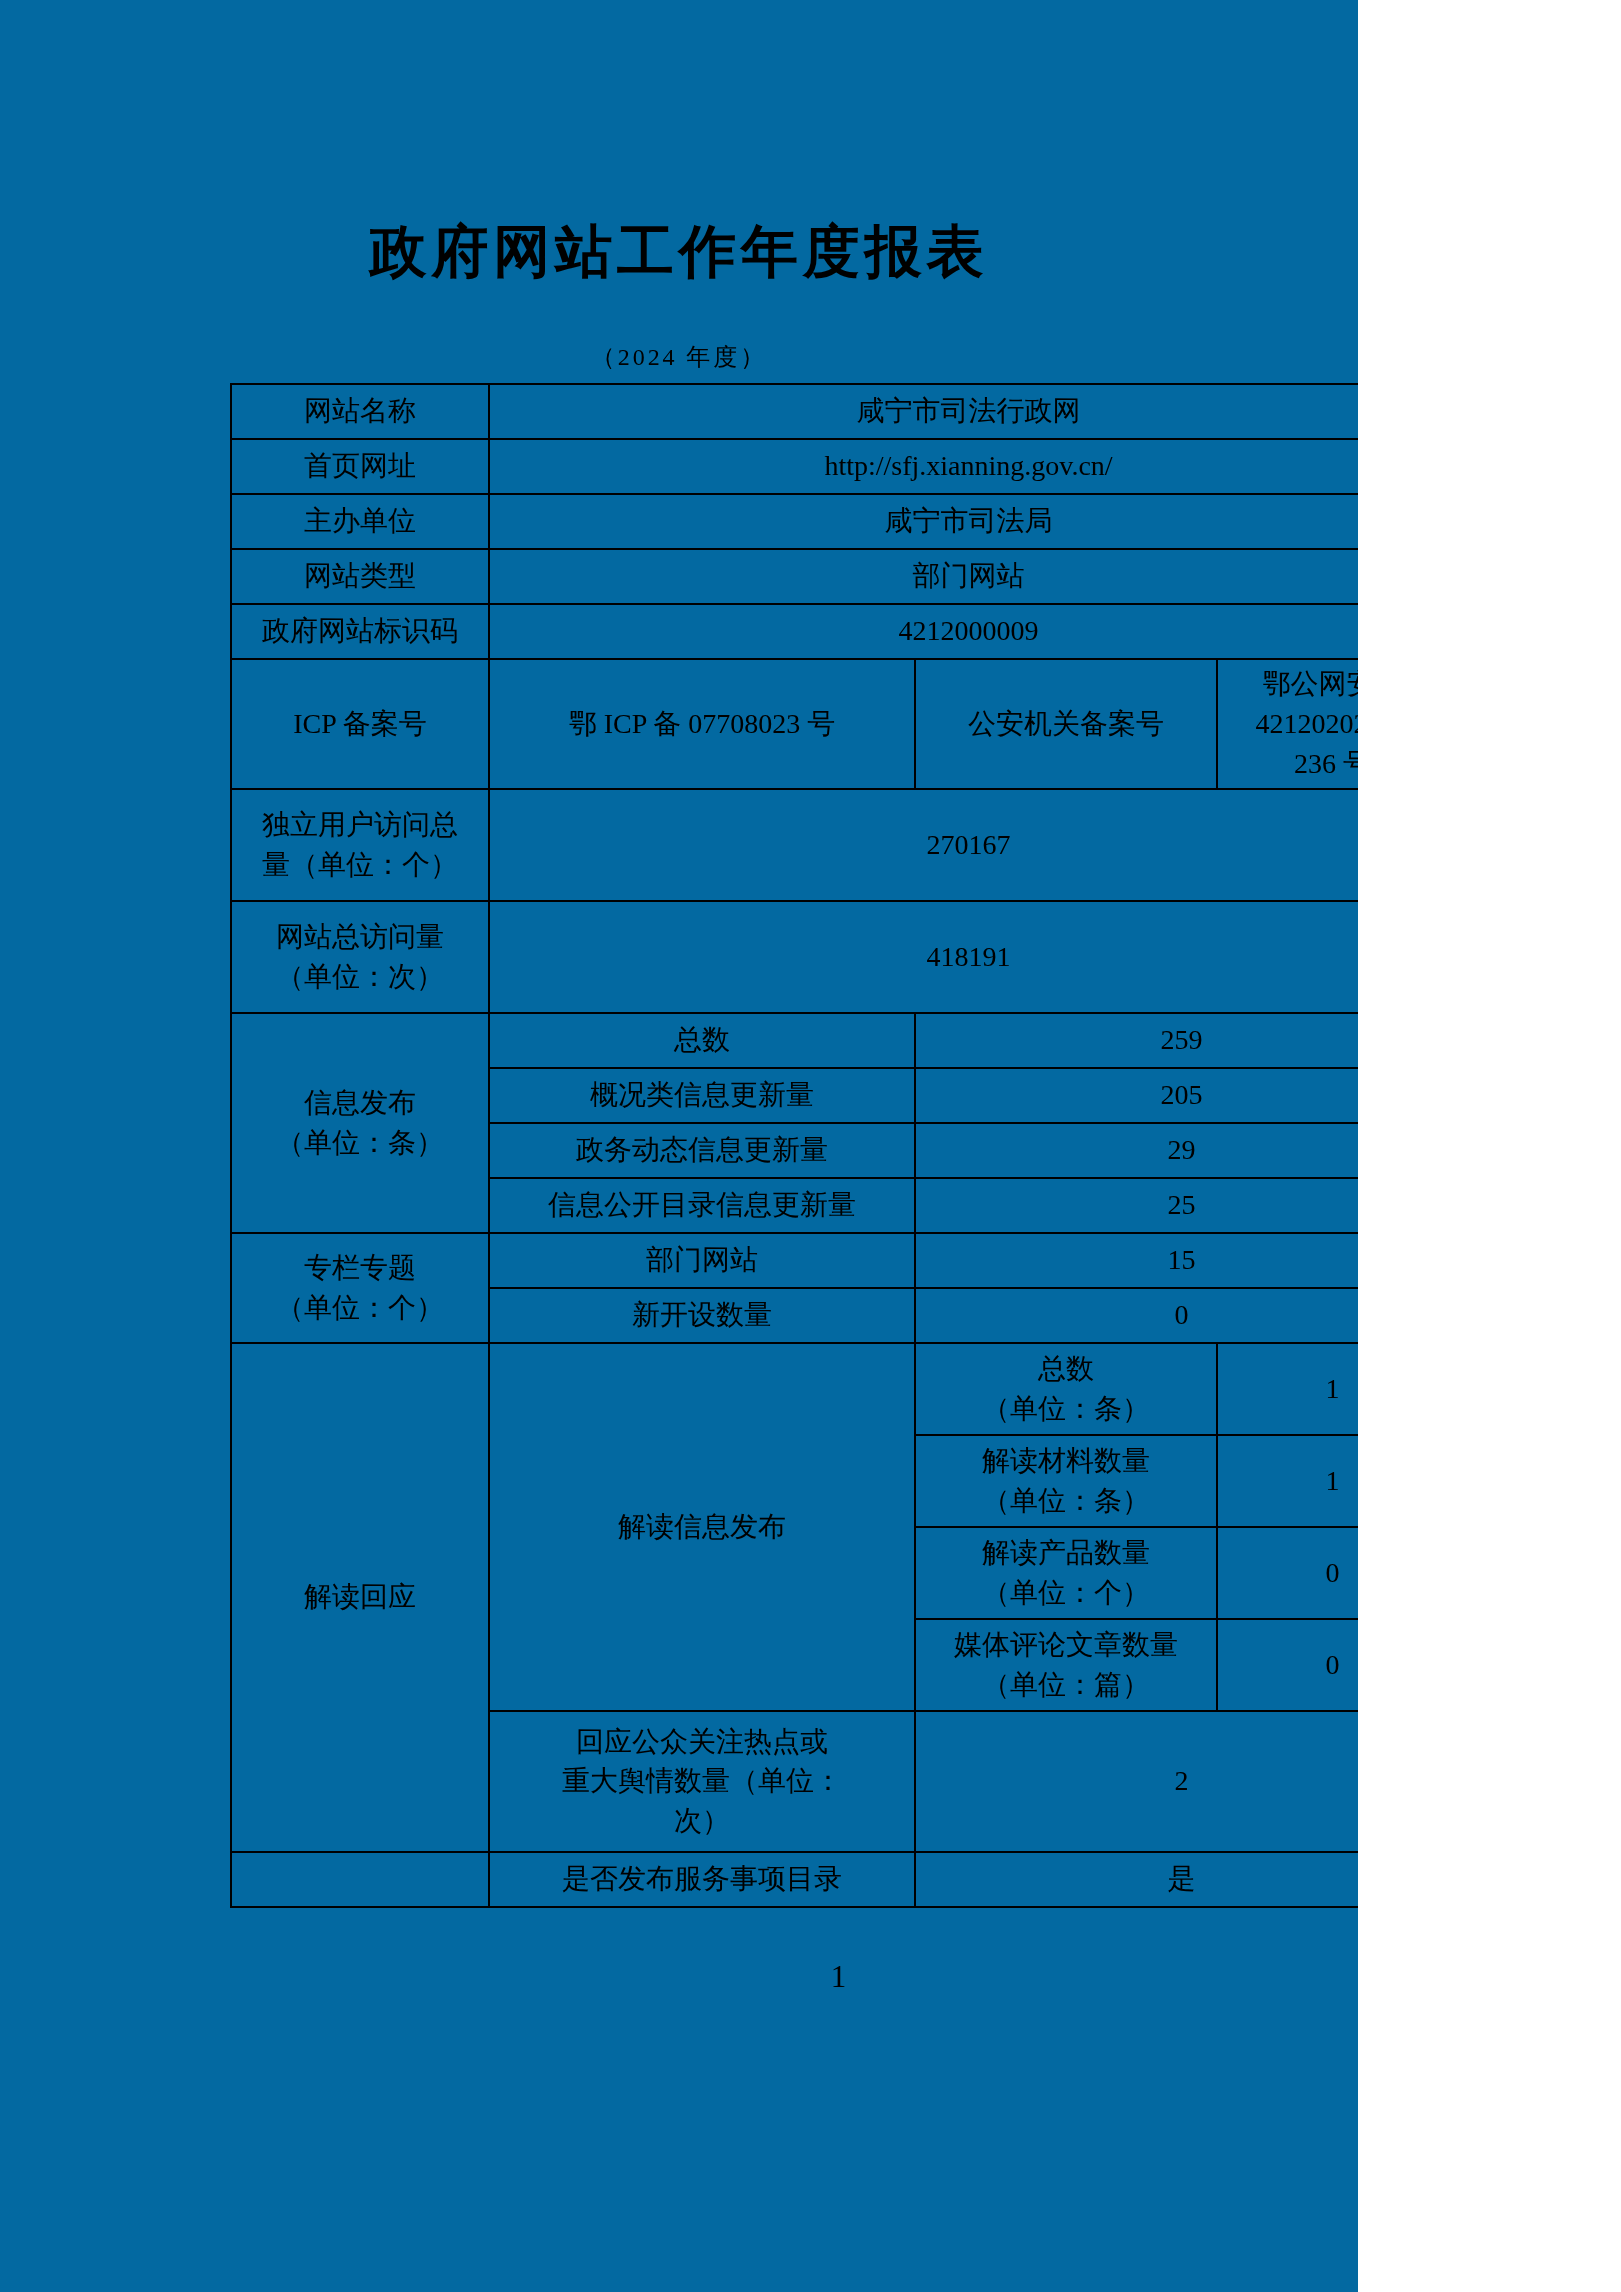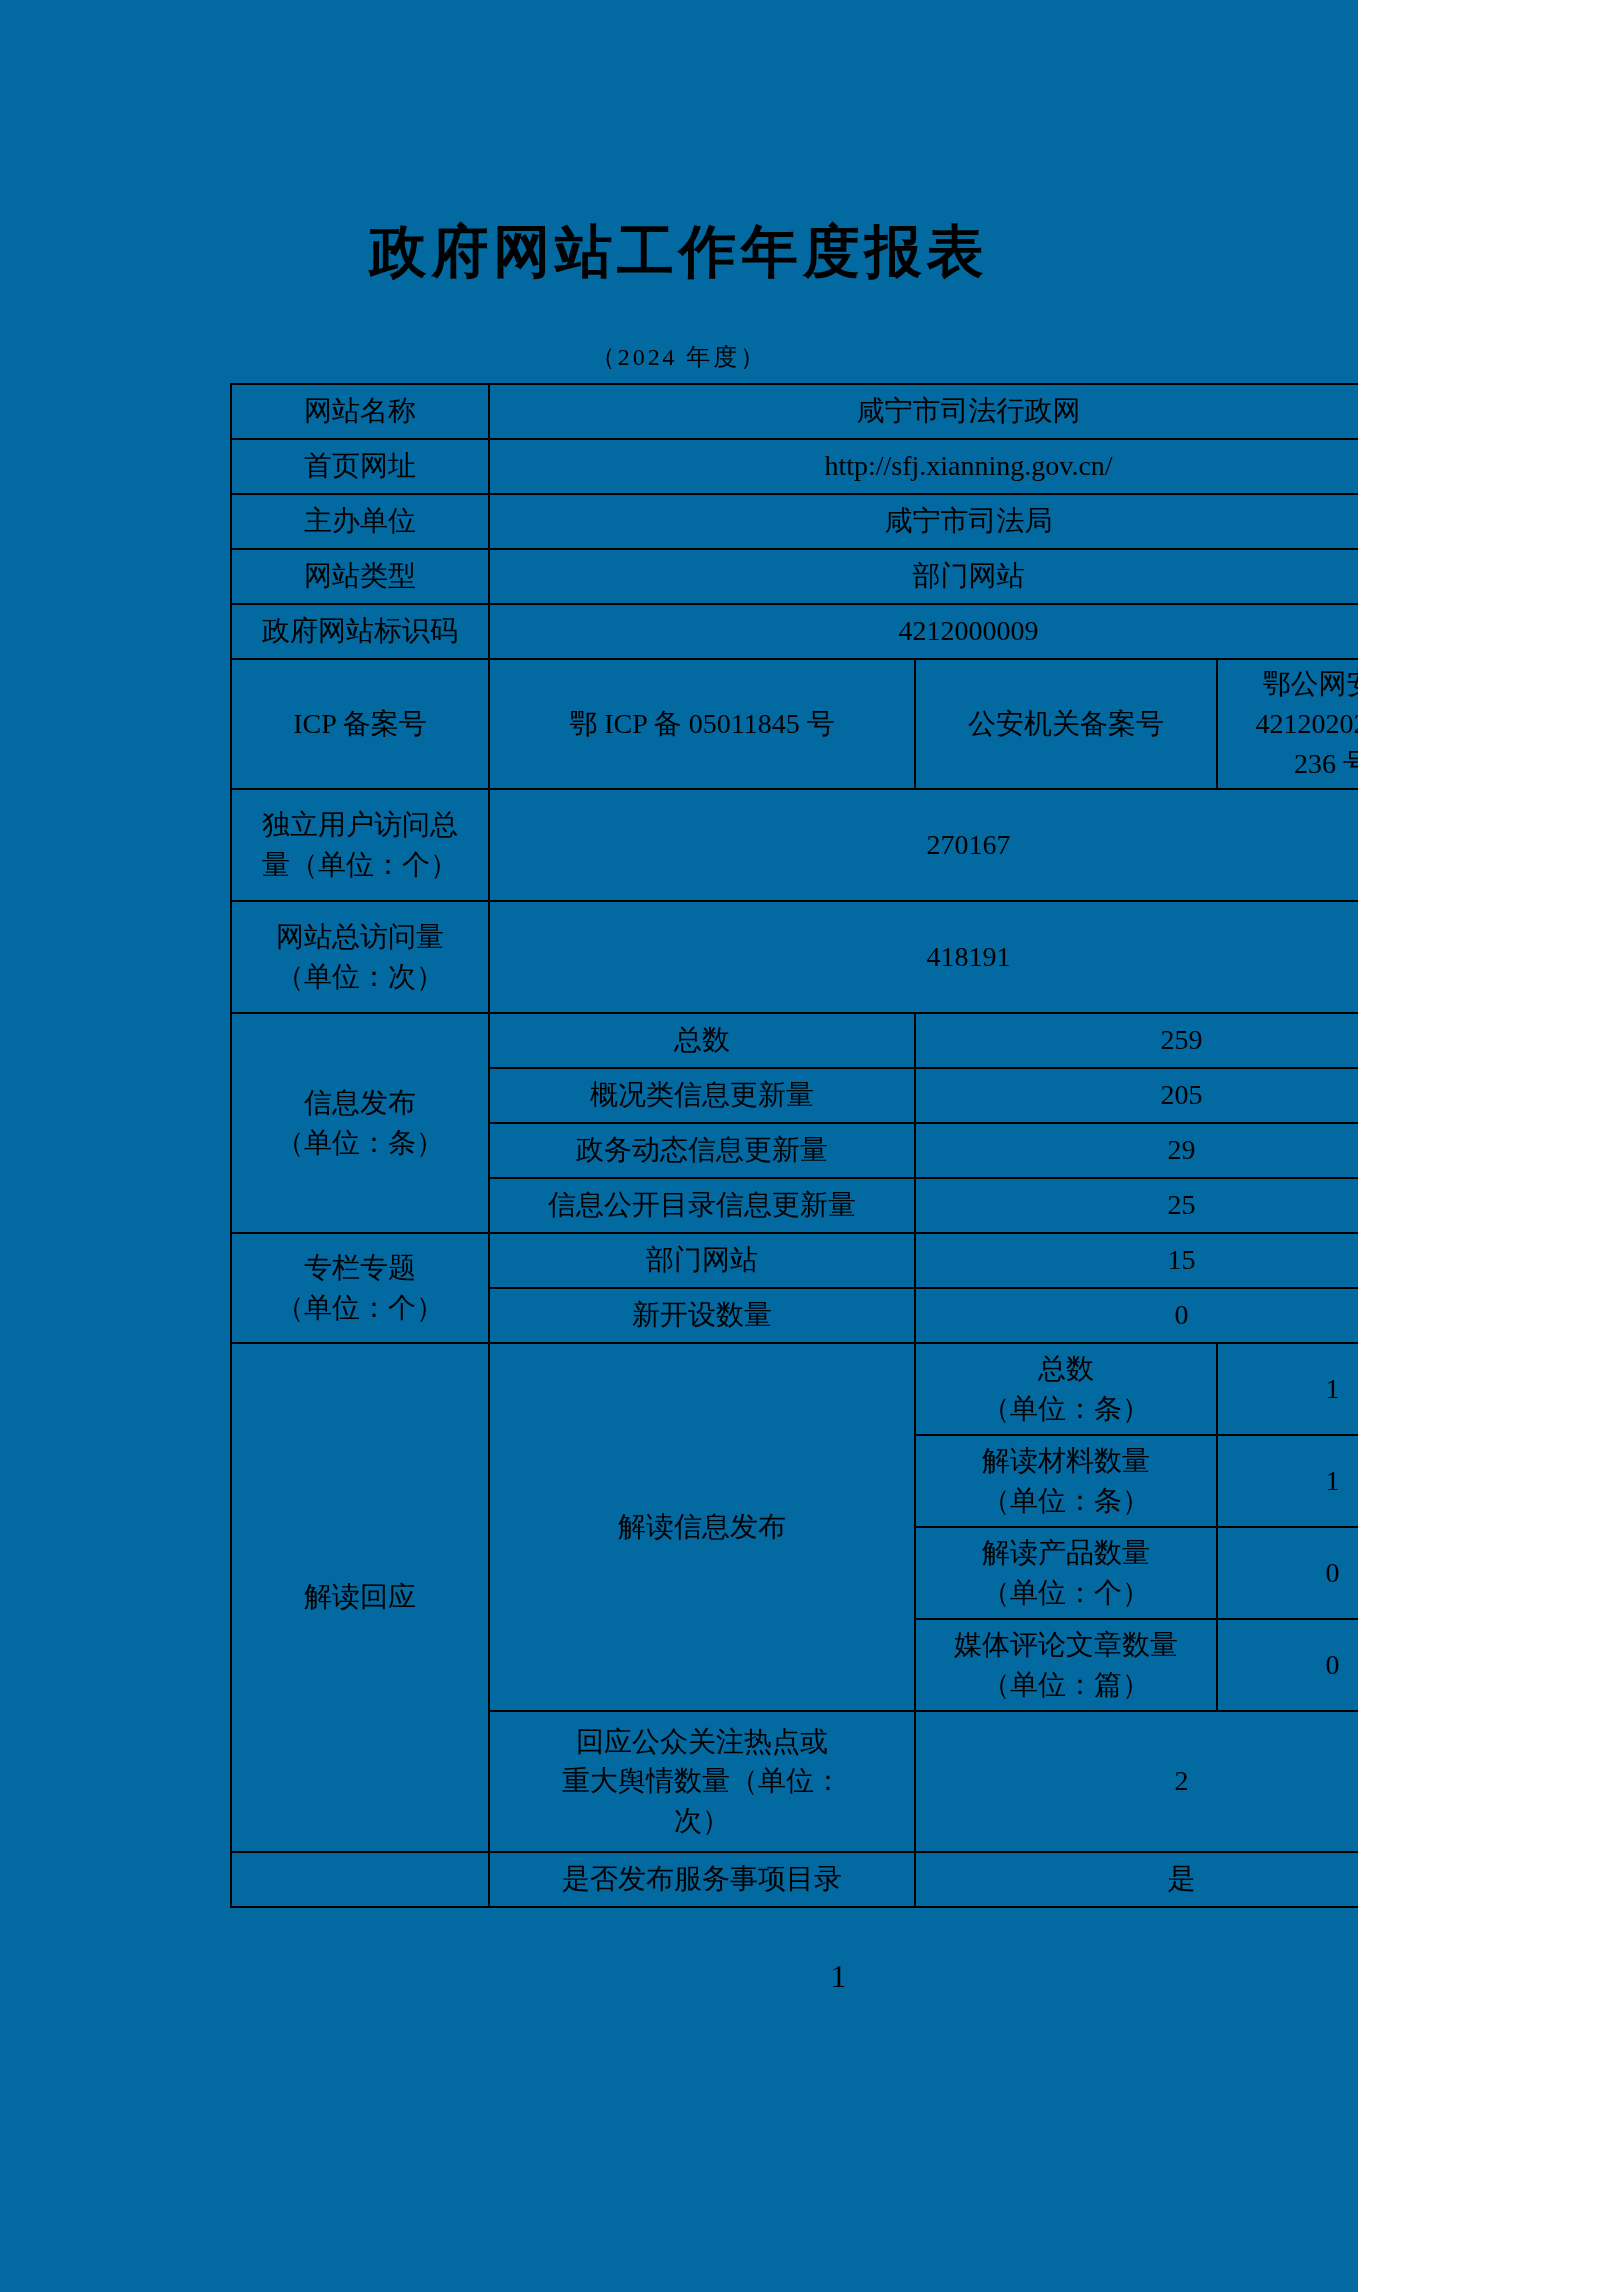--- a/index.html
+++ b/index.html
@@ -104,21 +104,21 @@
       <tr class="r-s">
         <td>网站类型</td>
         <td colspan="3">部门网站</td>
       </tr>
       <tr class="r-s">
         <td>政府网站标识码</td>
         <td colspan="3">4212000009</td>
       </tr>
       <tr class="r-icp">
         <td>ICP 备案号</td>
-        <td>鄂 ICP 备 05011845 号</td>
+        <td>鄂 ICP 备 07708023 号</td>
         <td>公安机关备案号</td>
         <td>鄂公网安备
 42120202000
 236 号</td>
       </tr>
       <tr class="r-v">
         <td>独立用户访问总
 量（单位：个）</td>
         <td colspan="3">270167</td>
       </tr>

